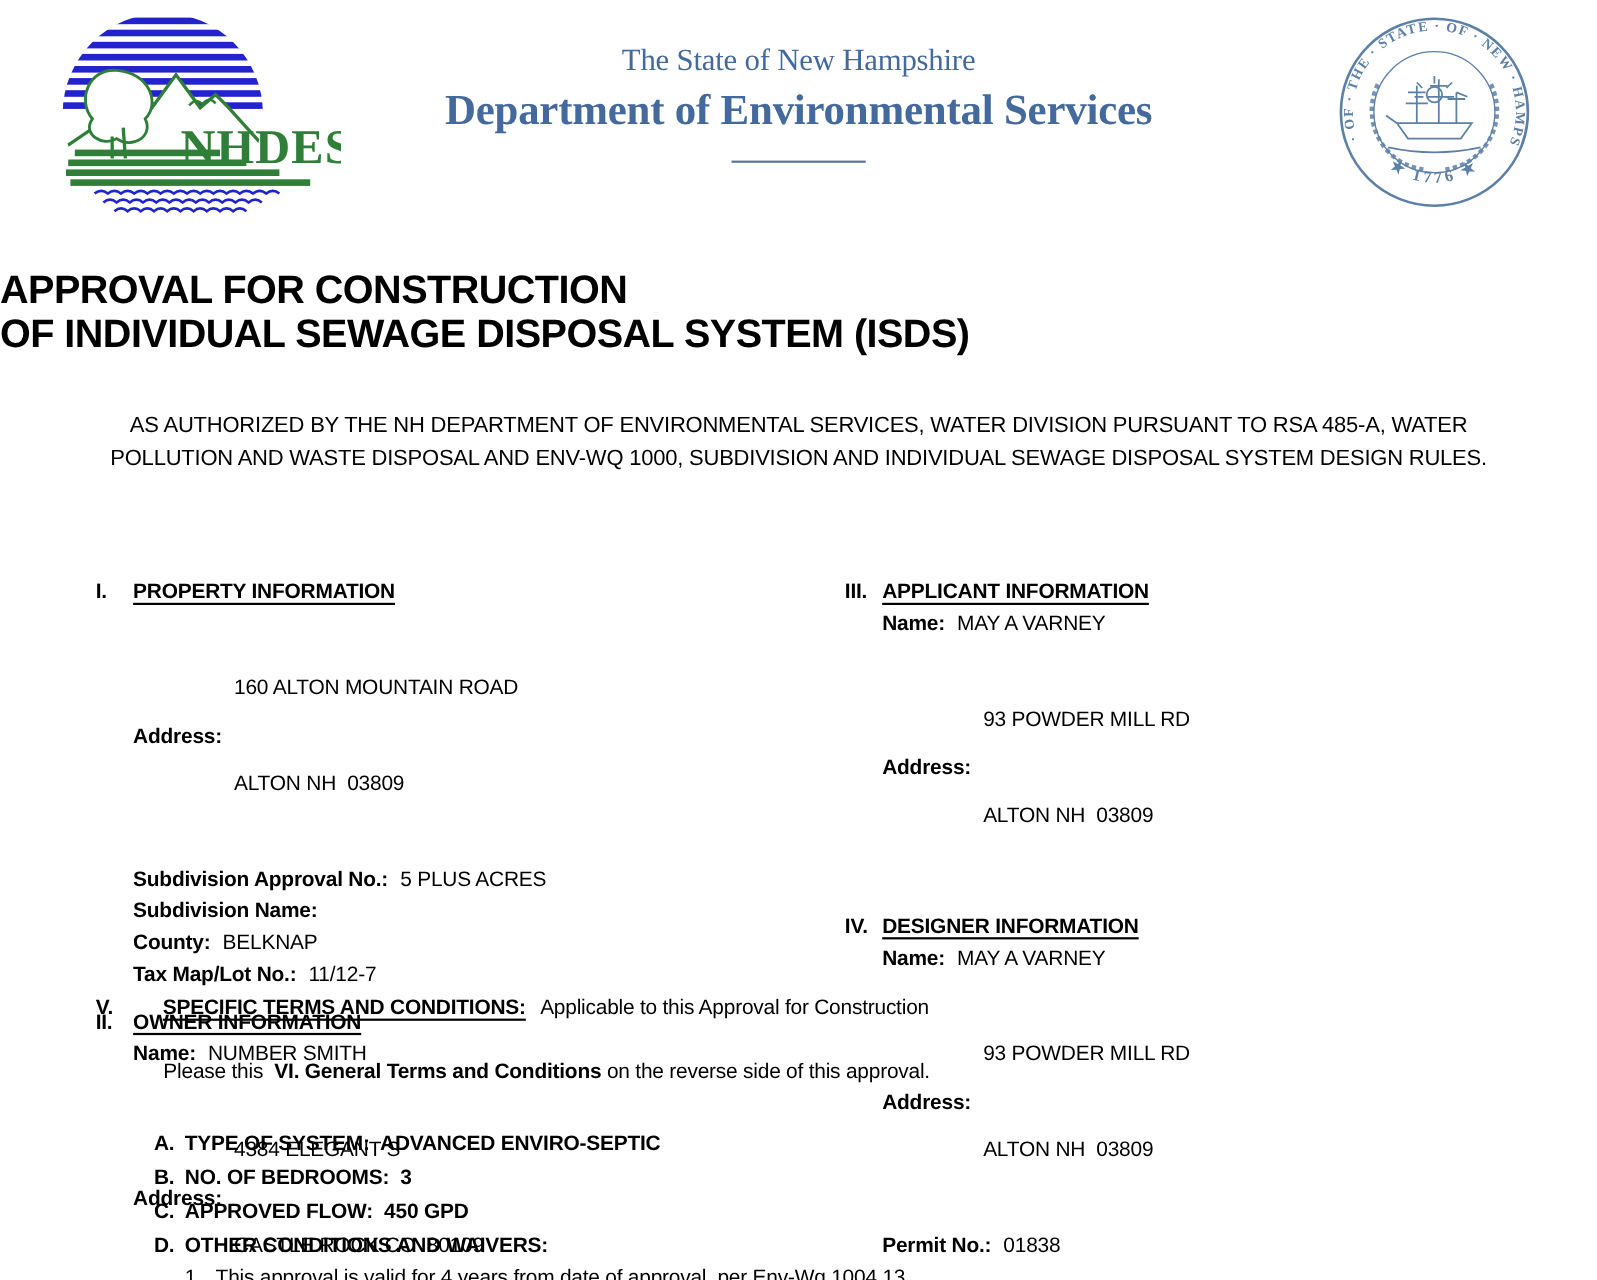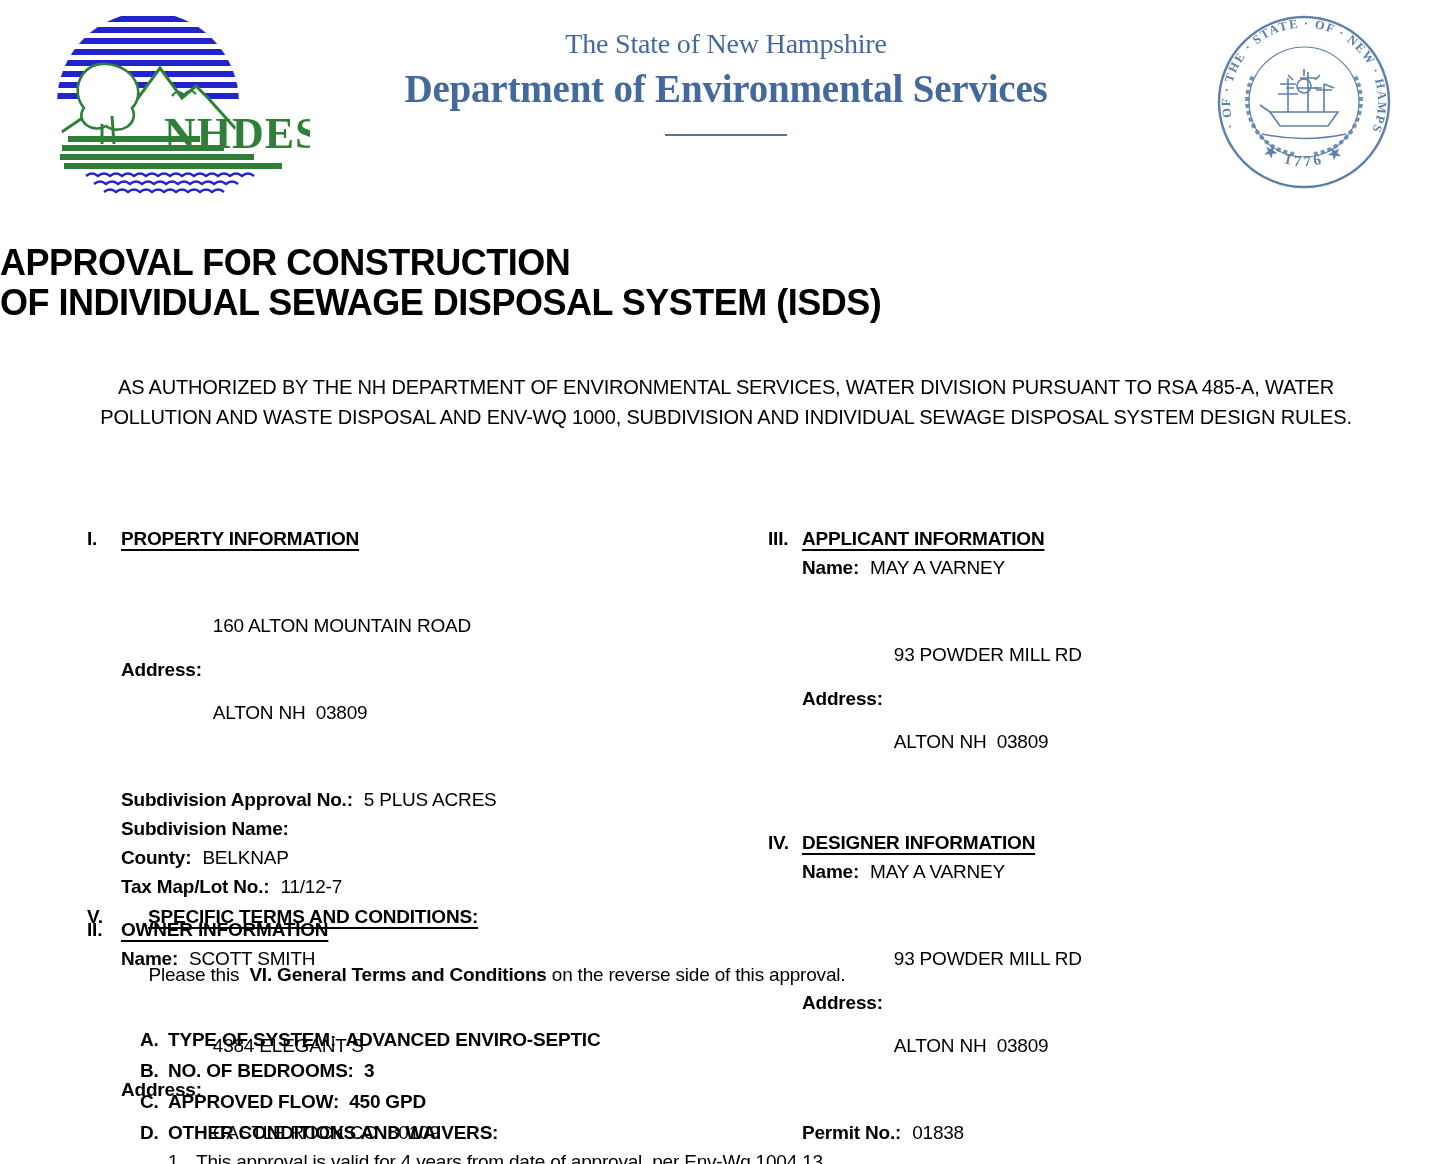--- a/index.html
+++ b/index.html
@@ -12,21 +12,21 @@
   .mountain-fill{fill:#fff;stroke:none;}
   .mountain-line{fill:none;stroke:var(--logo_green);stroke-width:3;}
   .bird{fill:none;stroke:var(--logo_green);stroke-width:2.2;}
   .tree-canopy{fill:#fff;stroke:var(--logo_green);stroke-width:2.6;}
   .tree-trunk{fill:none;stroke:var(--logo_green);stroke-width:3;}
   .ground rect{fill:var(--logo_green);}
   .water path{fill:none;stroke:var(--logo_blue);stroke-width:2.4;}
   .logo-text{fill:var(--logo_green);font-family:"Liberation Serif",serif;font-weight:bold;
              font-size:44px;letter-spacing:1px;}
 
-  .header-center{position:absolute;left:0;right:0;top:28px;text-align:center;
+  .header-center{position:absolute;left:0;right:0;top:40px;text-align:center;
                  color:var(--header_blue);font-family:"Liberation Serif",serif;}
   .state{font-size:28px;line-height:32px;}
   .dept{font-size:39px;line-height:46px;font-weight:bold;margin-top:6px;}
   .divider{width:122px;height:2px;background:var(--divider_blue);margin:22px auto 0;}
   .commissioner{font-size:28px;line-height:32px;font-weight:bold;margin-top:24px;}
 
   .seal{position:absolute;left:1216px;top:14px;}
   .seal-ring{fill:none;stroke:var(--seal_blue);stroke-width:2.4;}
   .seal-inner{fill:none;stroke:var(--seal_blue);stroke-width:1.2;}
   .seal-text{fill:var(--seal_blue);font-family:"Liberation Serif",serif;font-weight:bold;
@@ -191,21 +191,21 @@
       </div>
 
       <div class="section">
         <div class="sec-head">
           <span class="numeral">II.</span>
           <span class="sec-title">OWNER INFORMATION</span>
         </div>
         <div class="fields">
           <div class="field">
             <span class="f-label">Name:</span>
-            <span class="f-value">SCOTT SMITH</span>
+            <span class="f-value">NUMBER SMITH</span>
           </div>
           <div class="field">
             <span class="f-label">Address:</span>
             <span class="f-value">
               <span class="v-line">4384 ELEGANT S</span>
               <span class="v-line">CASTLE ROCK CO  80109</span>
             </span>
           </div>
         </div>
       </div>
@@ -258,20 +258,21 @@
         </div>
       </div>
 
     </div>
   </div>
 
   <div class="terms">
     <div class="t-head">
       <span class="t-numeral">V.</span>
       <span class="t-heading">SPECIFIC TERMS AND CONDITIONS:</span>
+      <span class="t-suffix">Applicable to this Approval for Construction</span>
     </div>
     <div class="t-note">
       <span>Please this  </span><b>VI. General Terms and Conditions</b><span> on the reverse side of this approval.</span>
     </div>
     <div class="t-items">
       <div class="t-item">
         <span class="t-letter">A.</span>
         <span class="t-text">TYPE OF SYSTEM:  ADVANCED ENVIRO-SEPTIC</span>
       </div>
       <div class="t-item">

